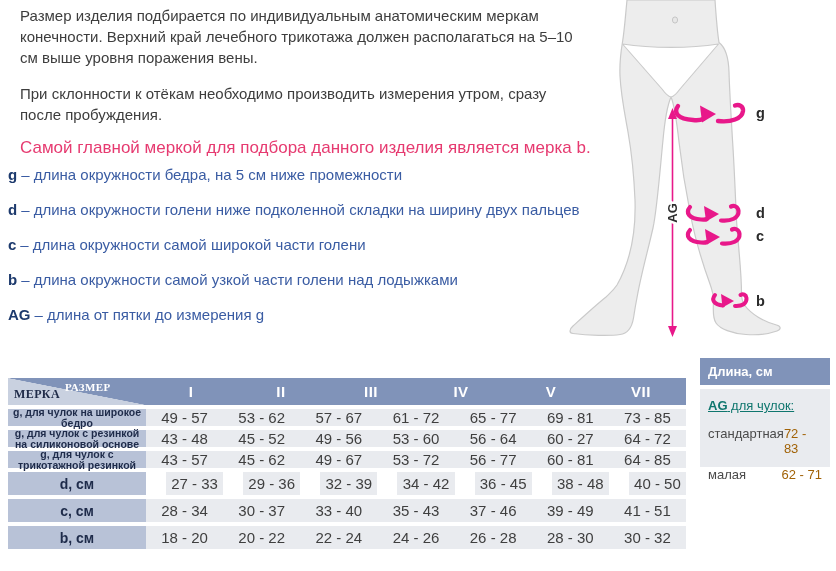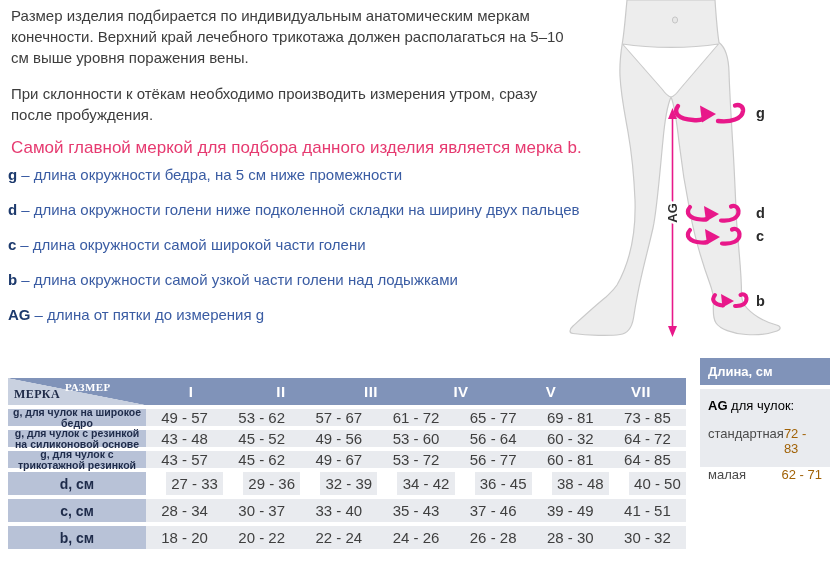--- a/index.html
+++ b/index.html
@@ -3,21 +3,21 @@
 <meta charset="utf-8">
 <style>
   * { margin:0; padding:0; box-sizing:border-box; }
   html,body { background:#fff; }
   body { font-family:"Liberation Sans", sans-serif; }
   .page {
     position:relative; width:836px; height:571px; background:#fff; overflow:hidden;
   }
 
   
-  .intro { position:absolute; left:11px; top:5px; width:624px; }
+  .intro { position:absolute; left:20px; top:5px; width:624px; }
   .intro .body-par {
     white-space:pre-line; font-size:15px; line-height:21px; color:#3d3d3d;
     margin-bottom:15px;
   }
   .intro .highlight {
     font-size:17px; line-height:21px; color:#e63a70; margin-top:-3px;
   }
 
   
   .defs { position:absolute; left:8px; top:164px; width:640px; }
@@ -65,21 +65,21 @@
     display:flex; align-items:center; justify-content:center;
   }
 
   
   .len-panel { position:absolute; left:700px; top:358px; width:130px; }
   .len-header {
     height:27px; background:#8093b9; color:#fff; font-weight:bold; font-size:13px;
     display:flex; align-items:center; padding-left:8px; margin-bottom:4px;
   }
   .len-body { background:#e9ebef; height:78px; padding:9px 8px 0 8px; }
-  .len-sub { font-size:13px; color:#000000; margin-bottom:13px; }
+  .len-sub { font-size:13px; color:#0f766e; margin-bottom:13px;text-decoration:underline; }
   .len-sub .ag { font-weight:bold; }
   .len-row {
     display:flex; justify-content:space-between; font-size:13px; color:#4a4a4a;
     margin-bottom:11px;
   }
   .len-row .len-val { color:#a16207; }
 
   
   .diagram { position:absolute; left:560px; top:0; width:276px; height:360px; }
 </style>
@@ -143,21 +143,21 @@
     </div>
 
     <div class="t-row">
       <div class="t-label">g, для чулок с резинкой
 на силиконовой основе</div>
       <div class="t-cell">43 - 48</div>
       <div class="t-cell">45 - 52</div>
       <div class="t-cell">49 - 56</div>
       <div class="t-cell">53 - 60</div>
       <div class="t-cell">56 - 64</div>
-      <div class="t-cell">60 - 32</div>
+      <div class="t-cell">60 - 27</div>
       <div class="t-cell">64 - 72</div>
     </div>
 
     <div class="t-row">
       <div class="t-label">g, для чулок с
 трикотажной резинкой</div>
       <div class="t-cell">43 - 57</div>
       <div class="t-cell">45 - 62</div>
       <div class="t-cell">49 - 67</div>
       <div class="t-cell">53 - 72</div>

